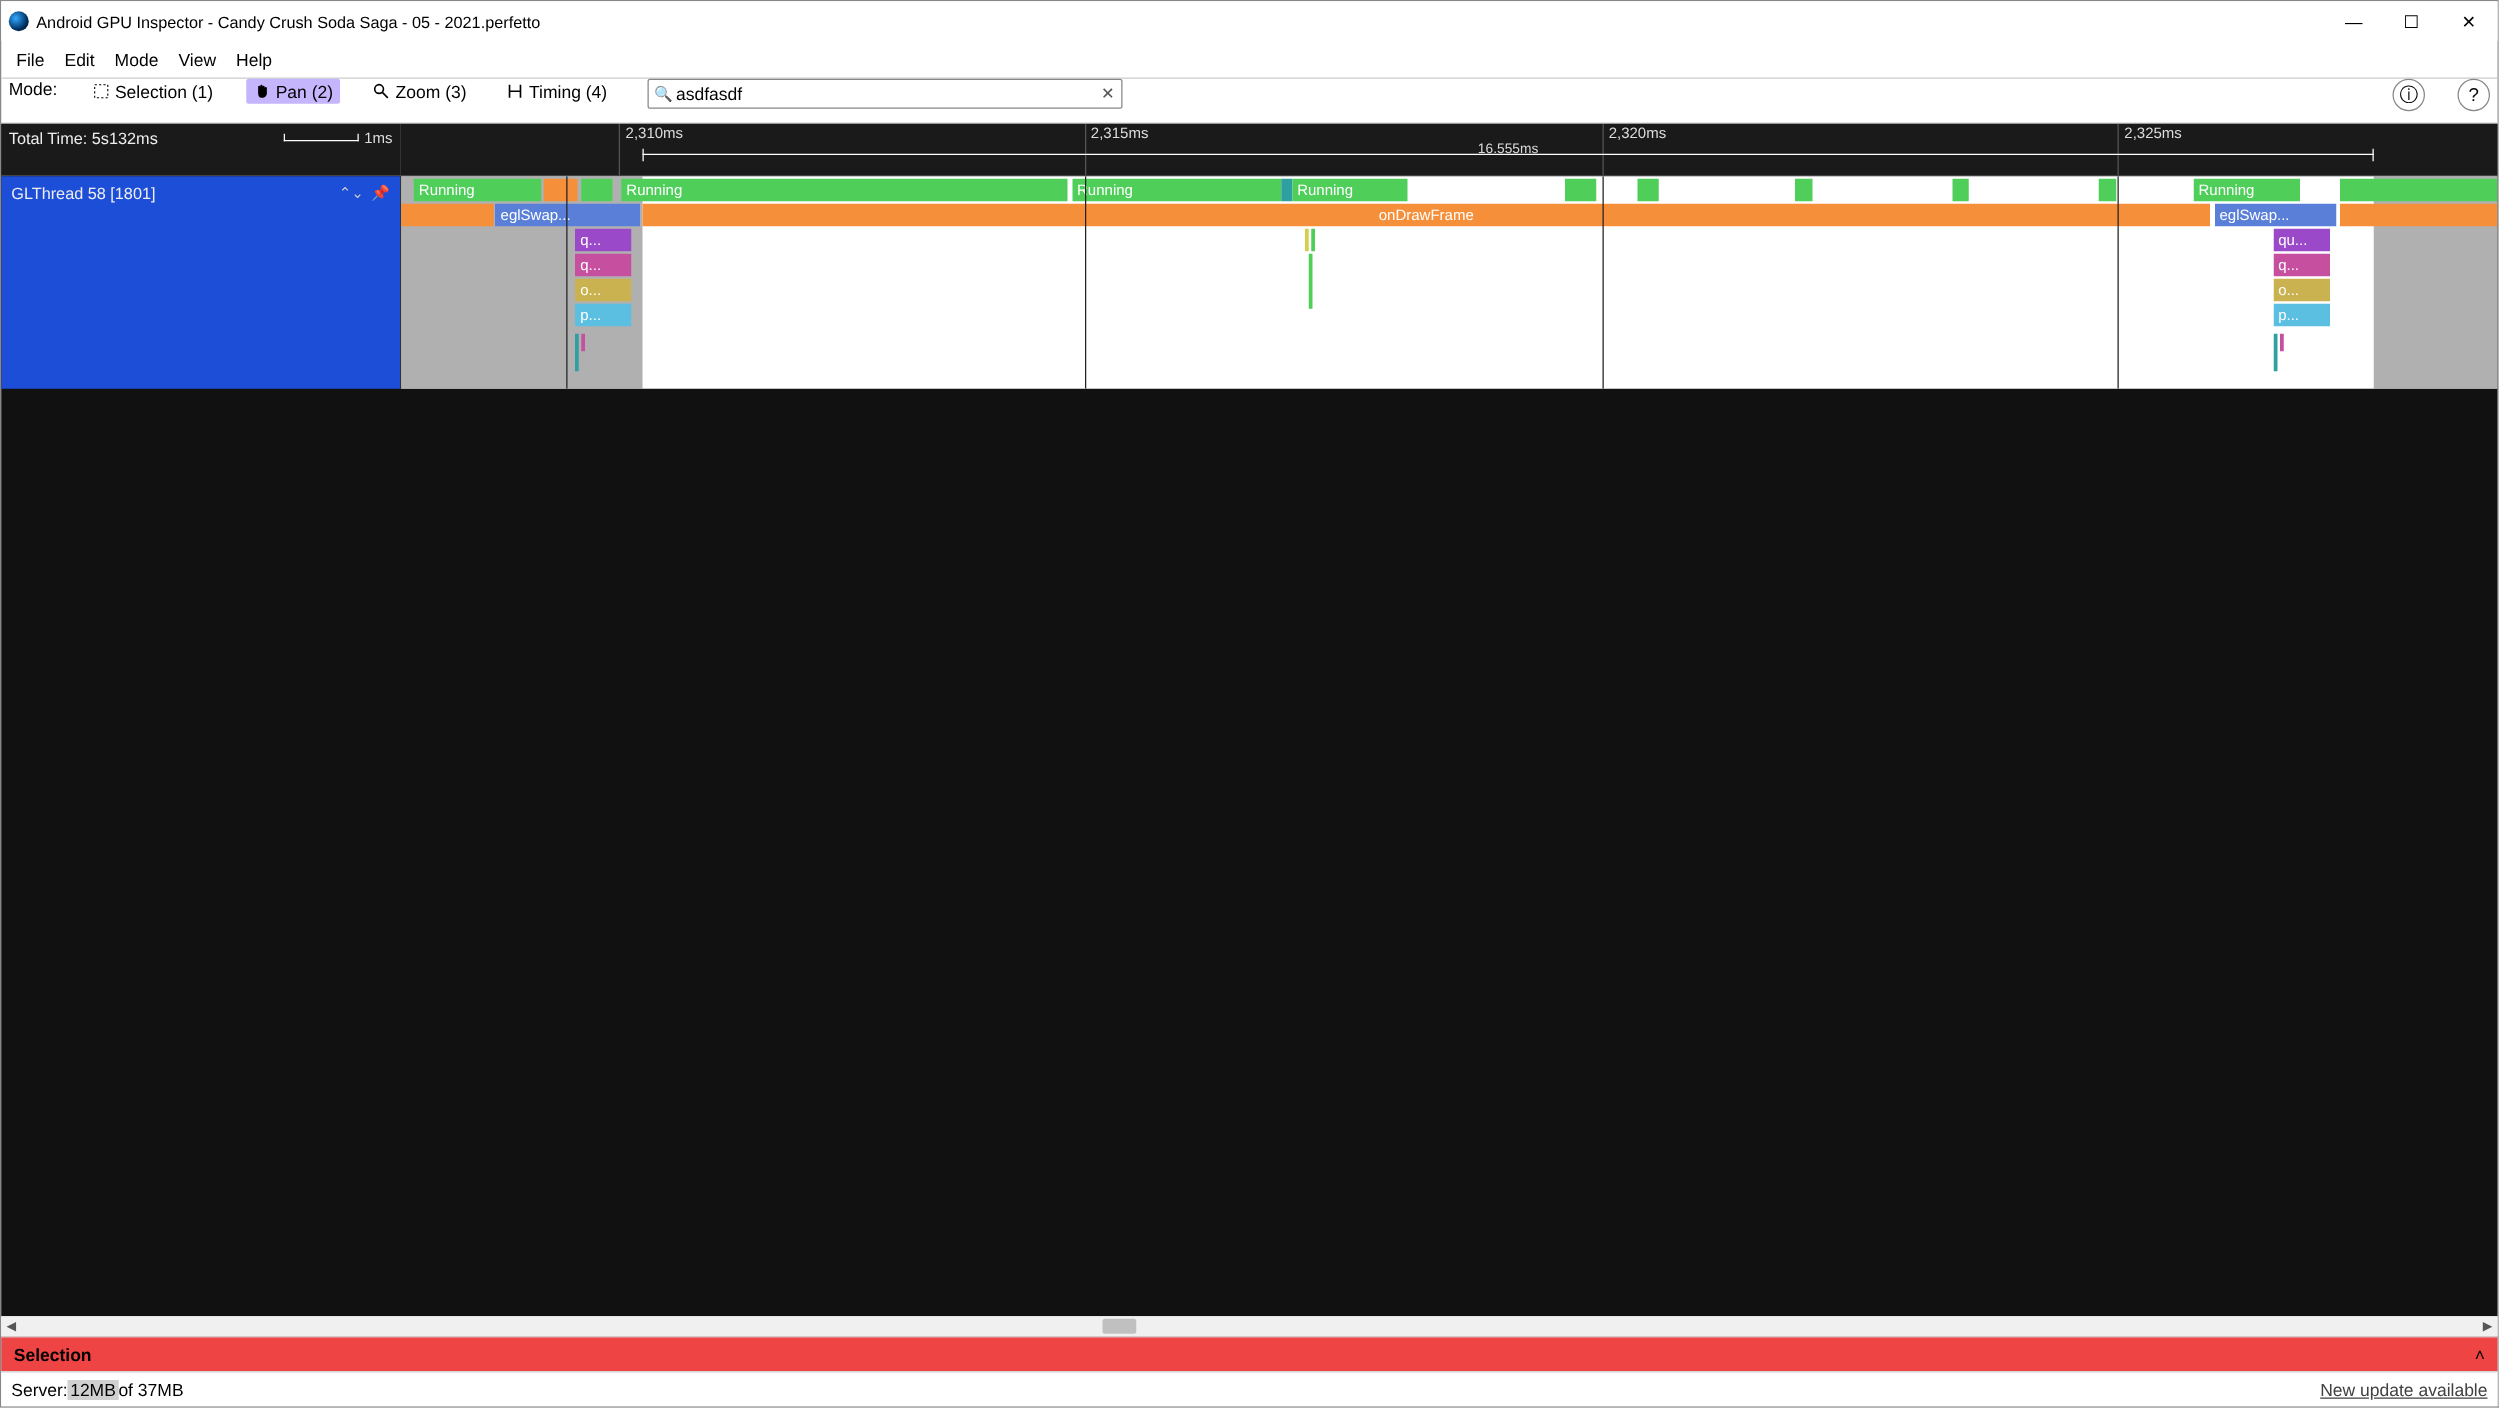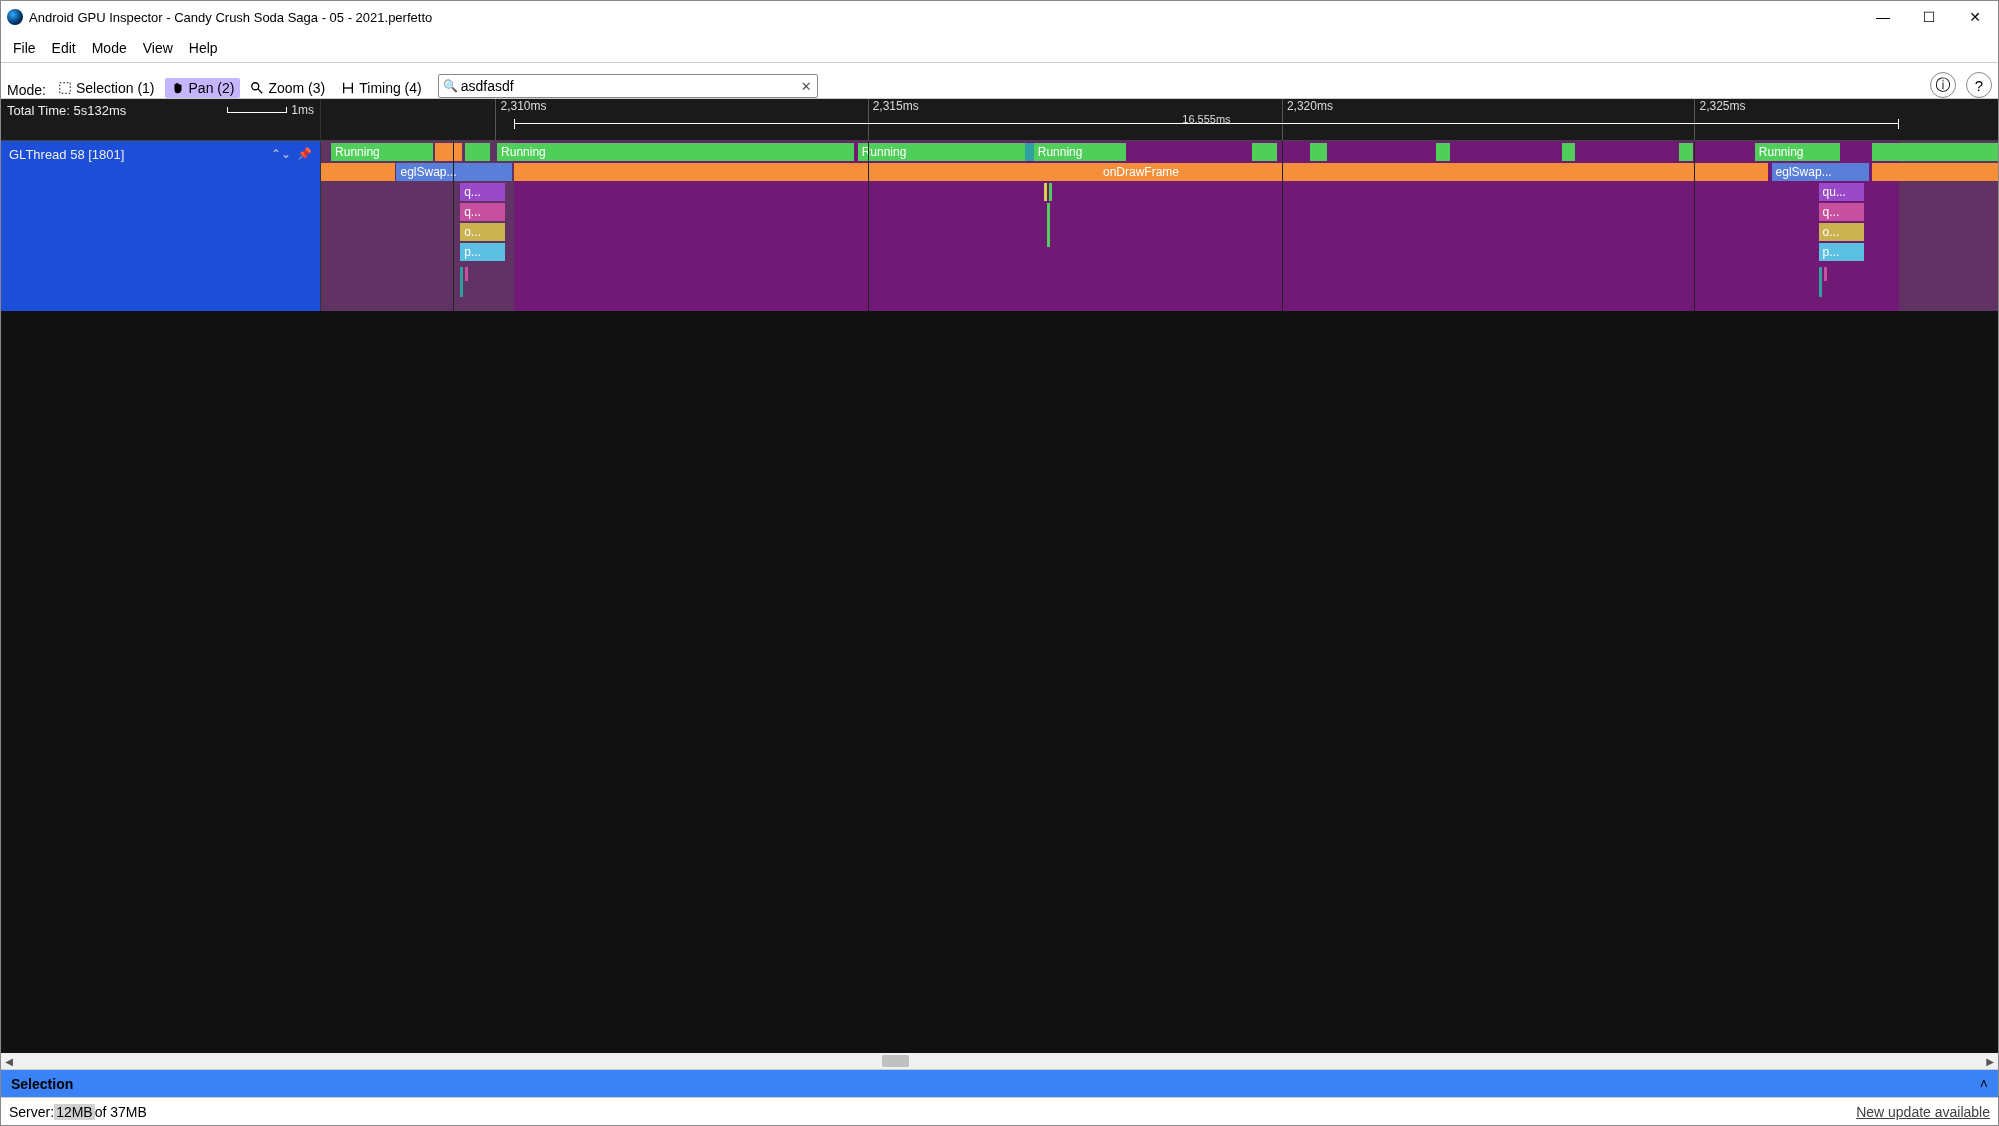--- a/index.html
+++ b/index.html
@@ -11,21 +11,21 @@
   .titlebar .app-icon { width: 16px; height: 16px; border-radius: 50%; background: radial-gradient(circle at 35% 35%, #3af 0%, #036 60%, #000 100%); margin-right: 6px; }
   .titlebar .title { flex: 0 0 auto; }
   .titlebar .spacer { flex: 1 1 auto; }
   .titlebar .win-btn { width: 46px; height: 32px; display: flex; align-items: center; justify-content: center; font-size: 14px; }
 
   
   .menubar { display: flex; align-items: center; height: 30px; border-bottom: 1px solid #ccc; padding-left: 4px; font-size: 14px; }
   .menubar .menu-item { padding: 4px 8px; }
 
   
-  .toolbar { display: flex; align-items: flex-end; height: 36px; padding: 0 6px; font-size: 14px; gap: 4px; border-bottom: 1px solid #ccc; }
+  .toolbar { display: flex; align-items: flex-start; height: 36px; padding: 0 6px; font-size: 14px; gap: 20px; border-bottom: 1px solid #ccc; }
   .toolbar .mode-label { margin-right: 2px; }
   .toolbar .mode-btn { display: flex; align-items: center; padding: 2px 6px; border-radius: 2px; gap: 4px; }
   .toolbar .mode-btn.active { background: #c4b5fd; }
   .toolbar .mode-icon { width: 14px; height: 14px; display: inline-block; }
   .toolbar .search-wrap { position: relative; margin-left: 6px; width: 380px; }
   .toolbar .search-wrap .search-icon { position: absolute; left: 6px; top: 50%; transform: translateY(-50%); font-size: 12px; color: #555; }
   .toolbar .search-wrap input { width: 100%; padding: 3px 22px 3px 22px; font-size: 14px; border: 1px solid #888; border-radius: 2px; }
   .toolbar .search-wrap .clear-icon { position: absolute; right: 6px; top: 50%; transform: translateY(-50%); font-size: 13px; color: #555; }
   .toolbar .tb-spacer { flex: 1 1 auto; }
   .toolbar .round-btn { width: 26px; height: 26px; border: 1px solid #888; border-radius: 50%; display: flex; align-items: center; justify-content: center; font-size: 15px; margin-left: 6px; }
@@ -40,21 +40,21 @@
   .ruler-tick { position: absolute; top: 0; height: 100%; border-left: 1px solid #555; padding-left: 4px; font-size: 12px; color: #ddd; }
   .ruler-span { position:absolute; top:24px; height:10px; border-top:1px solid #fff; }
   .ruler-span::before, .ruler-span::after { content:""; position:absolute; top:-5px; width:1px; height:10px; background:#fff;}
   .ruler-span::before{left:0;} .ruler-span::after{right:0;}
   .ruler-span-label{position:absolute; top:14px; font-size:11px; color:#ddd; transform:translateX(-50%);}
 
   .track-row { display: flex; min-height: 170px; }
   .track-left { width: 320px; flex: 0 0 320px; background: #1d4ed8; border-right: 1px solid #333; display:flex; align-items:flex-start; justify-content:space-between; padding:6px 8px;}
   .track-left .track-name { color: #eee; }
   .track-left .track-tools { display:flex; gap:6px; color:#ccc; font-size:12px;}
-  .track-right { flex:1 1 auto; position:relative; background:#701a75; overflow:hidden;}
+  .track-right { flex:1 1 auto; position:relative; background:#ffffff; overflow:hidden;}
   .track-right .shade-left { position:absolute; left:0; top:0; bottom:0; width:11.5%; background:rgba(80,80,80,0.45);}
   .track-right .shade-right { position:absolute; right:0; top:0; bottom:0; width:5.9%; background:rgba(80,80,80,0.45);}
   .trk-slice { position:absolute; height:18px; font-size:12px; color:#fff; white-space:nowrap; overflow:hidden; text-overflow:ellipsis; padding:0 4px; display:flex; align-items:center;}
   .row0{top:2px;} .row1{top:22px;} .row2{top:42px;} .row3{top:62px;} .row4{top:82px;} .row5{top:102px;}
   .c-green{background:#4fcf5a;} .c-orange{background:#f58f3a;} .c-blue{background:#5a7fd8;}
   .c-purple{background:#9a49c9;} .c-pink{background:#c74fa0;} .c-olive{background:#c9b24f;} .c-sky{background:#5abfe0;}
   .c-teal{background:#2fa0a0;}
 
   .filler { flex:1 1 auto; display:flex;}
   .filler-left{width:320px; flex:0 0 320px; background:#1e1e1e; border-right:1px solid #333;}
@@ -63,21 +63,21 @@
   .filler-right .shade-right { position:absolute; right:0; top:0; bottom:0; width:5.9%; background:rgba(80,80,80,0.35);}
   .grid-line{position:absolute; top:0; bottom:0; width:1px; background:#222;}
 
   
   .hscroll { height: 16px; background: #f0f0f0; position: relative; display:flex; align-items:center;}
   .hscroll .arrow{width:16px; text-align:center; font-size:10px; color:#555;}
   .hscroll .track{flex:1 1 auto; height:100%; position:relative;}
   .hscroll .thumb{position:absolute; top:2px; height:12px; background:#c0c0c0; border-radius:2px;}
 
   
-  .sel-panel { display:flex; align-items:center; justify-content:space-between; height:28px; padding:0 10px; border-top:1px solid #ccc; font-size:14px; font-weight:600; background:#3b82f6;}
+  .sel-panel { display:flex; align-items:center; justify-content:space-between; height:28px; padding:0 10px; border-top:1px solid #ccc; font-size:14px; font-weight:600; background:#ef4444;}
   .sel-panel .chev { font-size:14px; font-weight:400;}
 
   
   .statusbar { display:flex; align-items:center; height:28px; padding:0 8px; font-size:14px; border-top:1px solid #ccc; background:#fff;}
   .statusbar .mem-used{ background:#d0d0d0; padding:0 2px;}
   .statusbar .spacer{flex:1 1 auto;}
   .statusbar .update-link{ color:#404040; text-decoration:underline;}
 </style>
 </head>
 <body>

